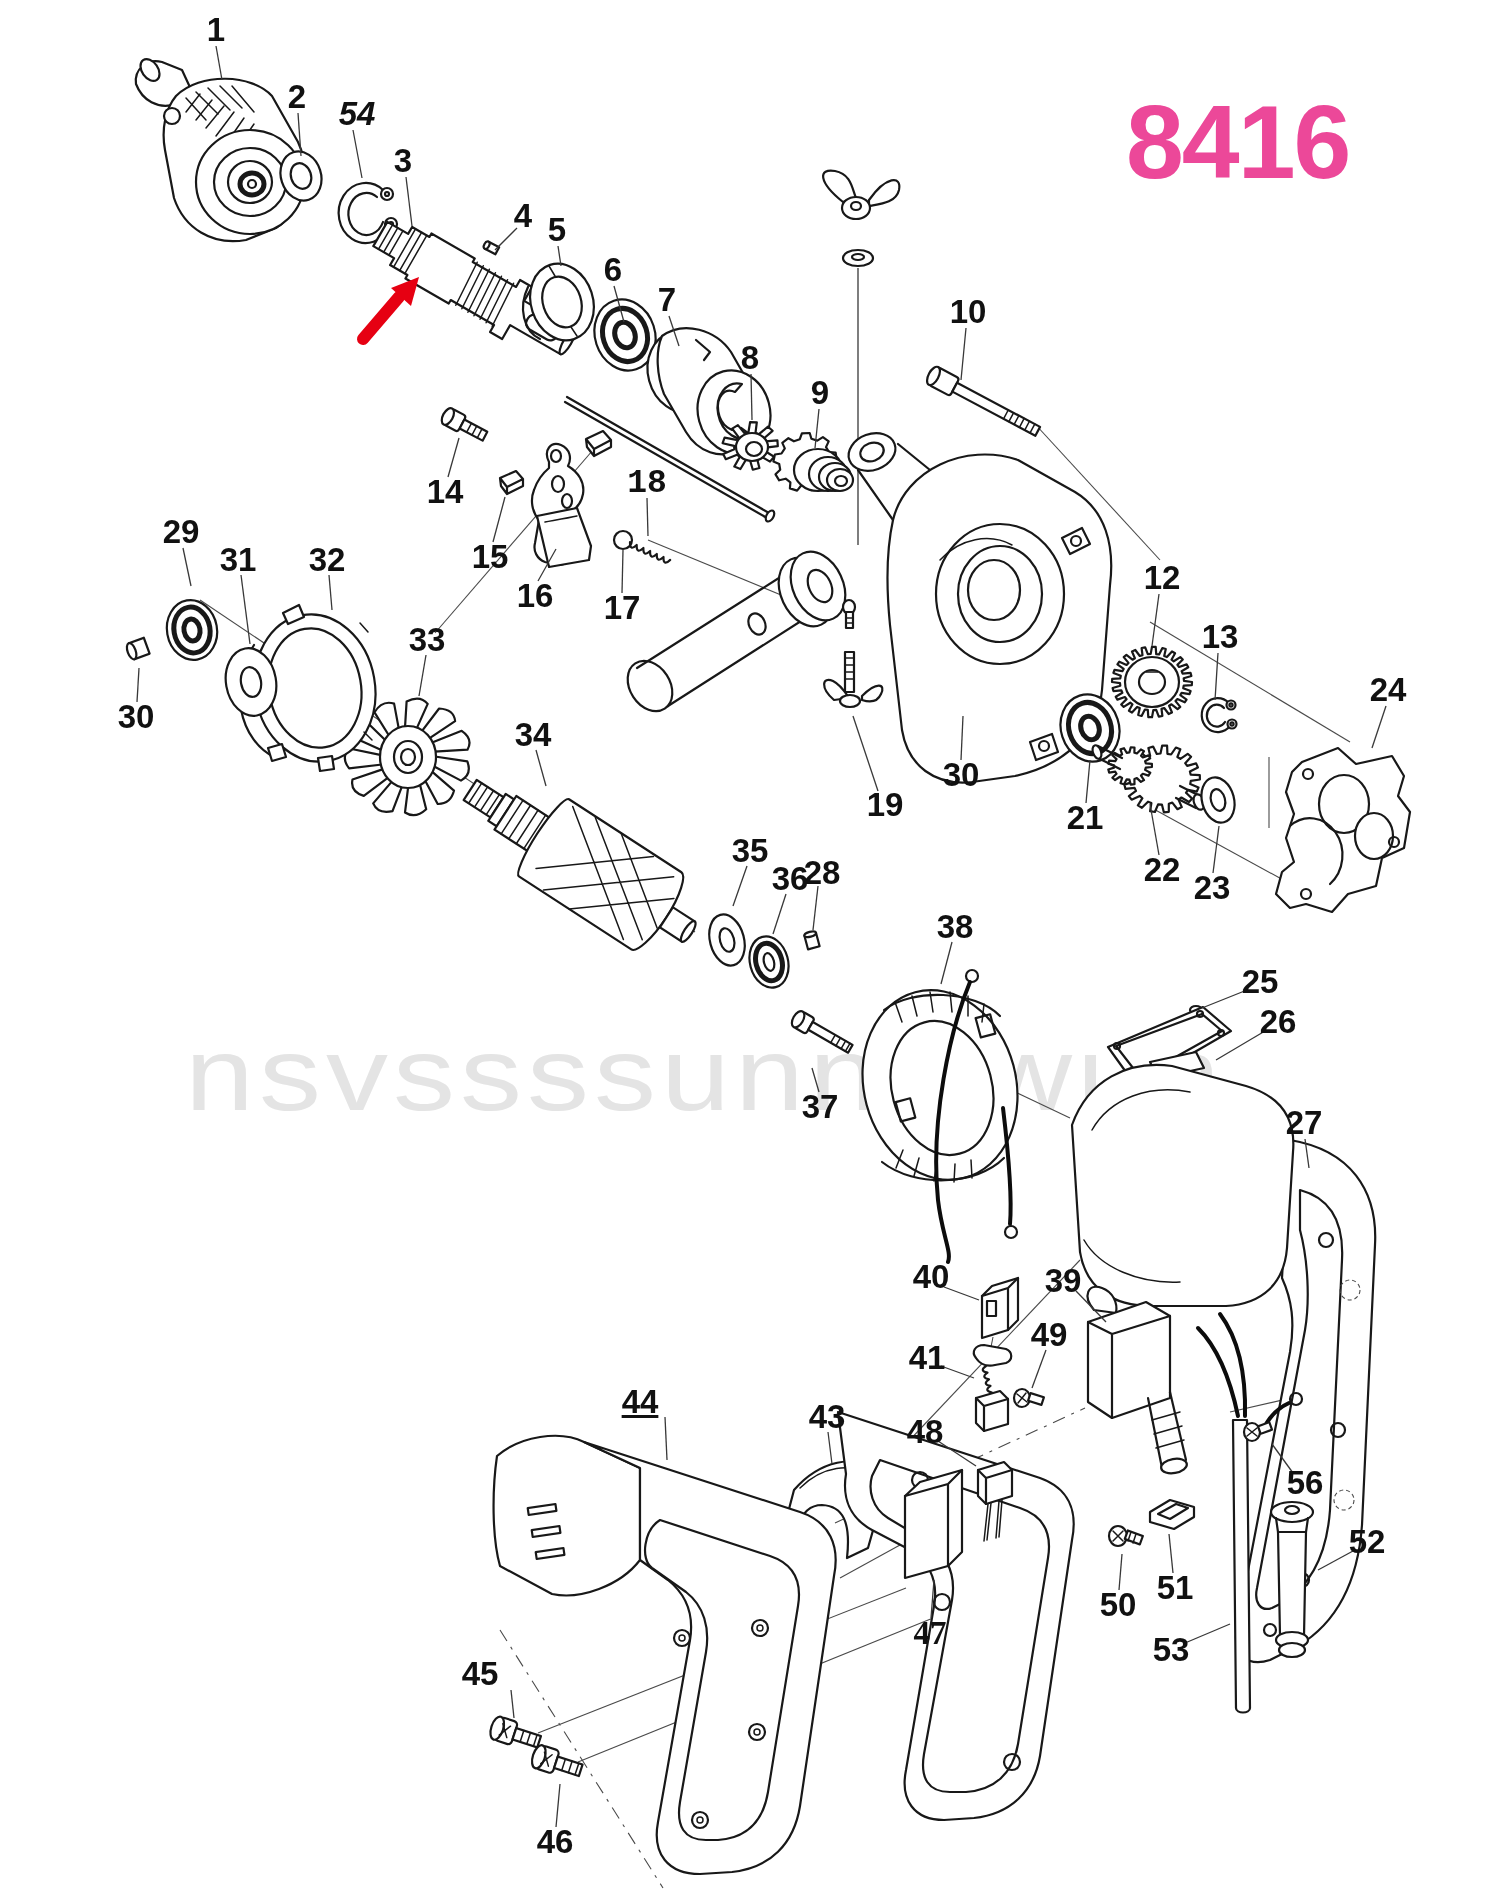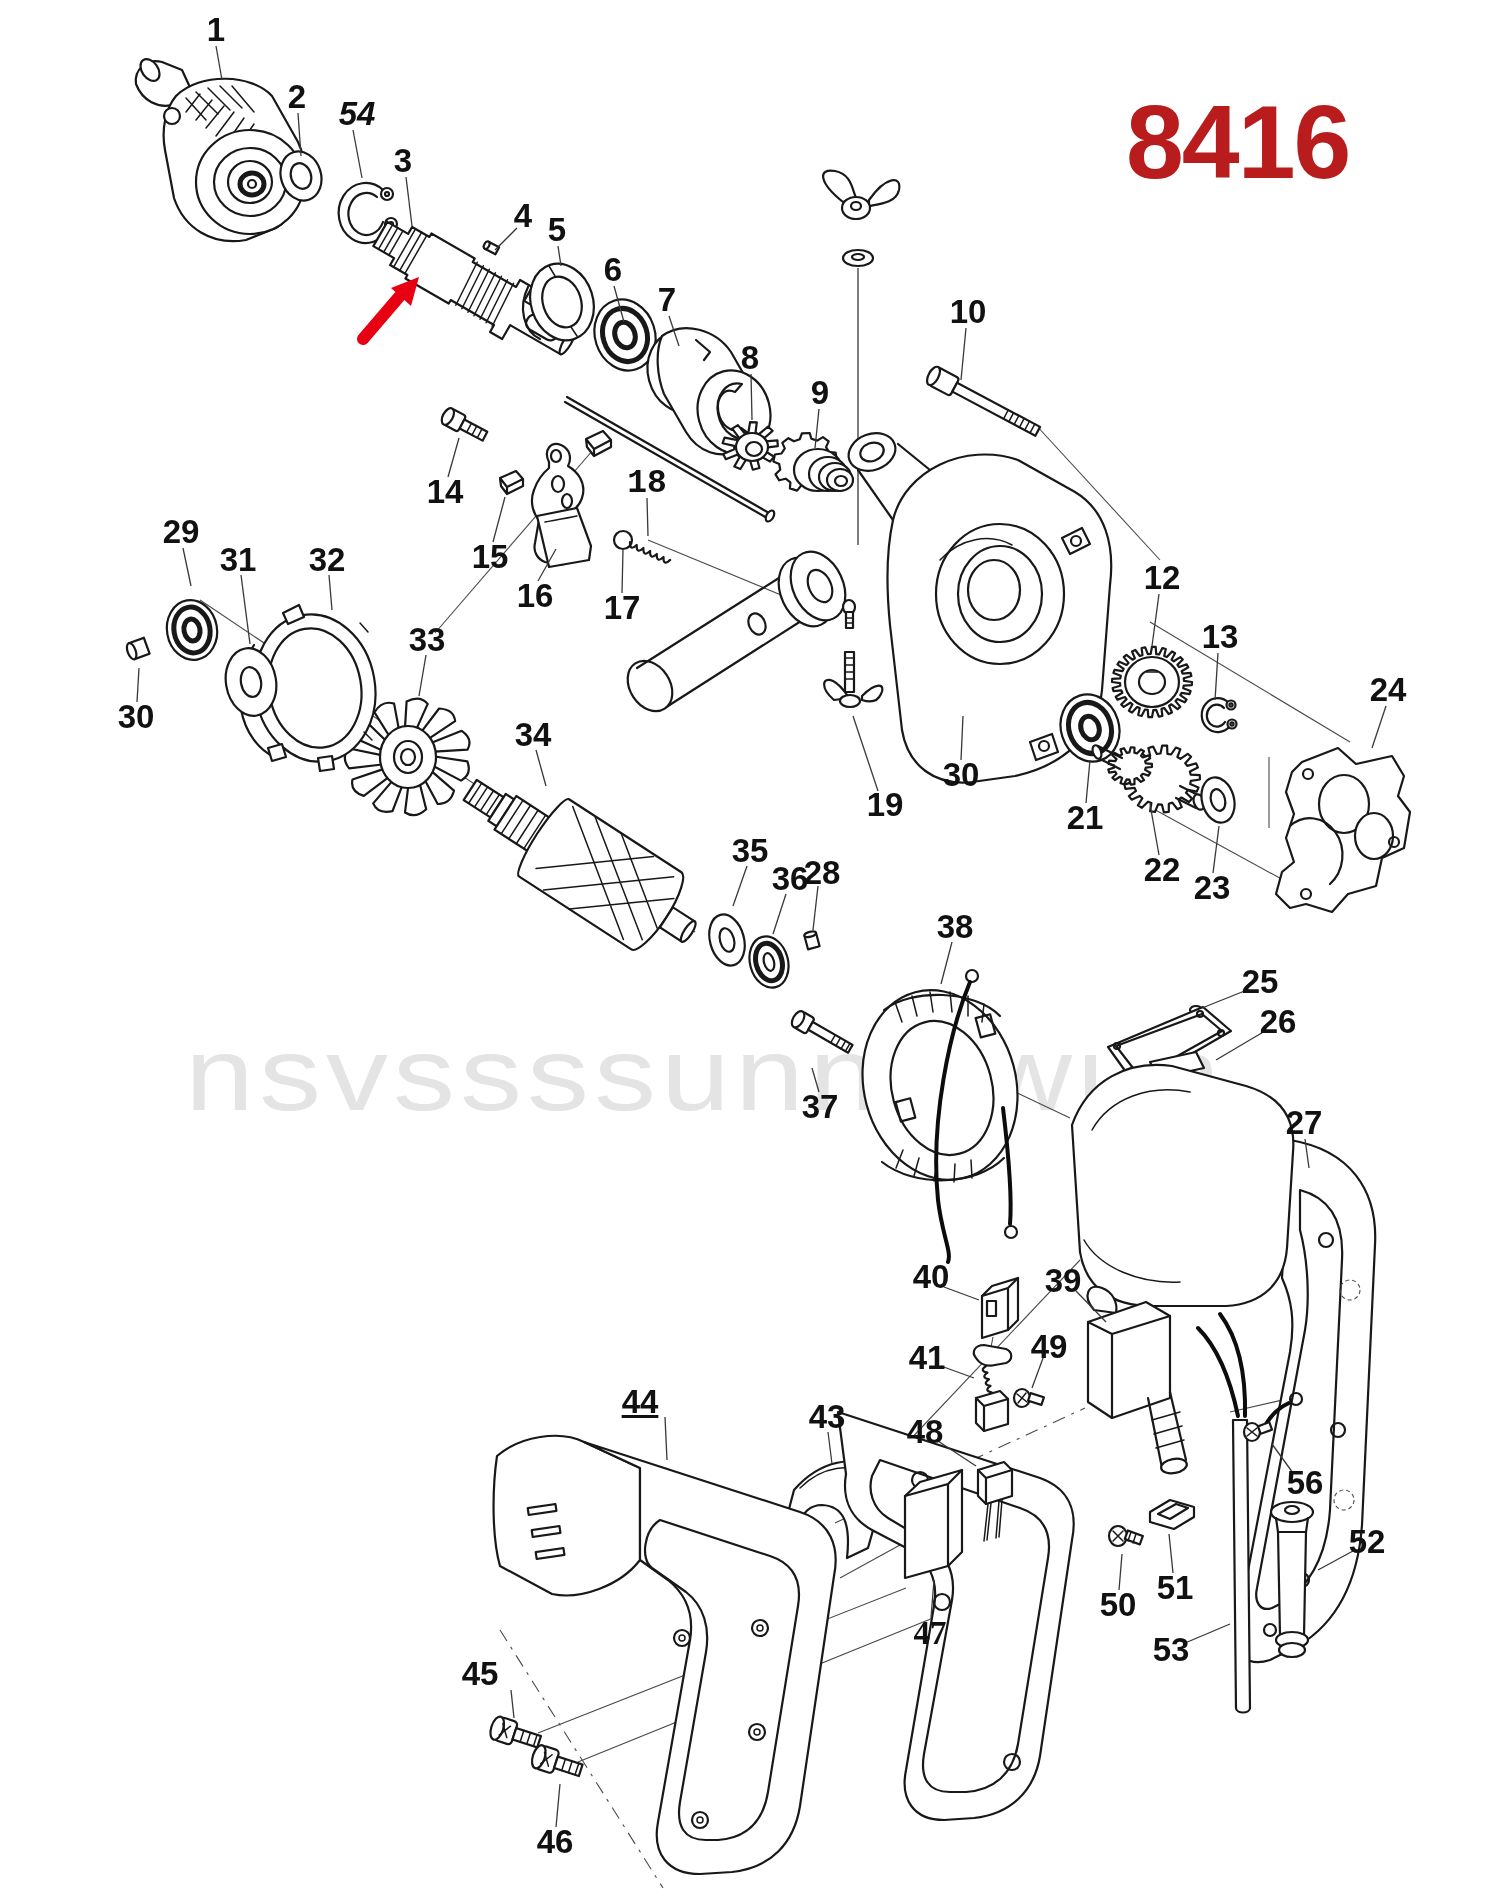--- a/index.html
+++ b/index.html
@@ -3,21 +3,21 @@
 <meta charset="utf-8">
 <style>
   html,body{margin:0;padding:0}
   body{width:1490px;height:1900px;background:#fff;position:relative;overflow:hidden;
        font-family:"Liberation Sans",sans-serif}
   .watermark{position:absolute;left:185px;top:1022px;font-size:124px;line-height:1;
        color:#e4e4e4;letter-spacing:5px;white-space:nowrap;font-weight:400;
        transform:scaleY(.84);transform-origin:left top;z-index:0;user-select:none}
   svg#diagram{position:absolute;left:0;top:0;z-index:1}
   .model{position:absolute;left:1126px;top:90px;width:270px;font-size:104px;line-height:1;
-       font-weight:700;letter-spacing:-2px;color:#b91c1c;z-index:3}
+       font-weight:700;letter-spacing:-2px;color:#ec4899;z-index:3}
   #labels{position:absolute;left:0;top:0;width:1490px;height:1900px;z-index:2;pointer-events:none}
   .plabel{position:absolute;transform:translate(-50%,-50%);font-size:33px;font-weight:600;color:#111}
   
   .p{fill:#fff;stroke:#181818;stroke-width:2.2;stroke-linejoin:round;stroke-linecap:round}
   .pn{fill:none;stroke:#181818;stroke-width:2.2;stroke-linejoin:round;stroke-linecap:round}
   .pt{fill:none;stroke:#181818;stroke-width:1.5;stroke-linecap:round}
   .pb{fill:none;stroke:#181818;stroke-width:5}
   .wire{fill:none;stroke:#0c0c0c;stroke-width:4;stroke-linecap:round}
   .lead{stroke:#383838;stroke-width:1.3;fill:none}
   .cl{stroke:#4a4a4a;stroke-width:1.1;fill:none}
@@ -593,20 +593,20 @@
     <div class="plabel" style="left: 955px; top: 927px;">38</div>
     <div class="plabel" style="left: 1063px; top: 1281px;">39</div>
     <div class="plabel" style="left: 931px; top: 1277px;">40</div>
     <div class="plabel" style="left: 927px; top: 1358px;">41</div>
     <div class="plabel" style="left: 827px; top: 1417px;">43</div>
     <div class="plabel" style="left: 640px; top: 1402px; text-decoration: underline;">44</div>
     <div class="plabel" style="left: 480px; top: 1674px;">45</div>
     <div class="plabel" style="left: 555px; top: 1842px;">46</div>
     <div class="plabel" style="left: 930px; top: 1633px; font-family: Liberation Serif, serif;">47</div>
     <div class="plabel" style="left: 925px; top: 1432px;">48</div>
-    <div class="plabel" style="left: 1049px; top: 1335px; margin-top: 12px;">49</div>
+    <div class="plabel" style="left: 1049px; top: 1335px;">49</div>
     <div class="plabel" style="left: 1118px; top: 1605px;">50</div>
     <div class="plabel" style="left: 1175px; top: 1588px;">51</div>
     <div class="plabel" style="left: 1367px; top: 1542px;">52</div>
     <div class="plabel" style="left: 1171px; top: 1650px;">53</div>
     <div class="plabel" style="left: 1305px; top: 1483px;">56</div>
   </div>
 <div class="model">8416</div>
 
 </body></html>

